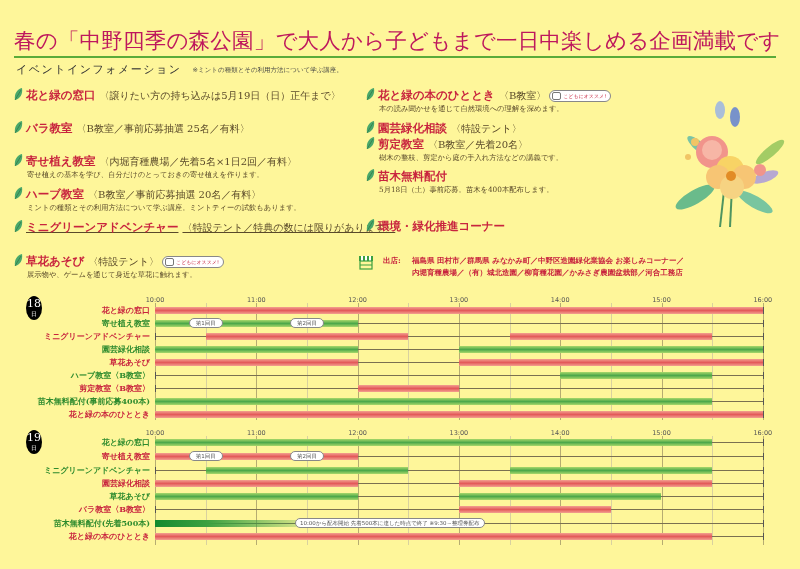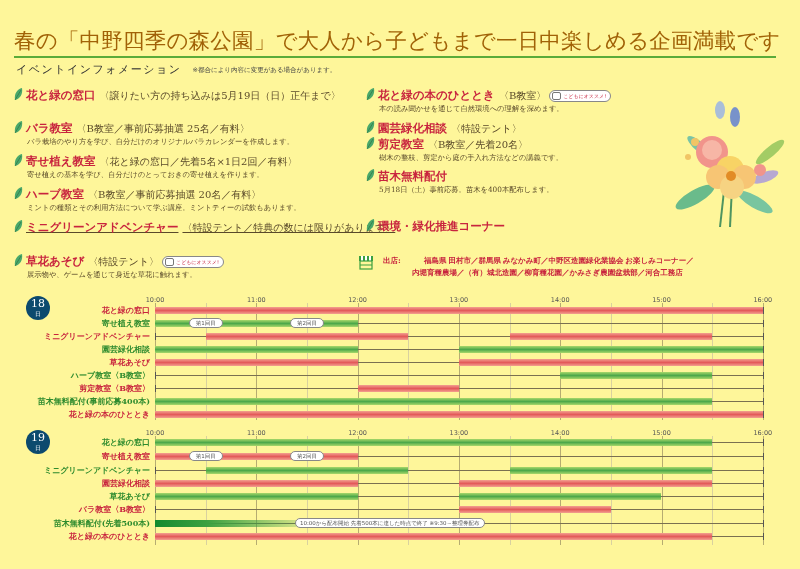--- a/index.html
+++ b/index.html
@@ -5,21 +5,21 @@
   * { box-sizing: border-box; margin: 0; padding: 0; }
   html, body { width: 800px; height: 569px; overflow: hidden; }
   body {
     background: #fef69a;
     font-family: "DejaVu Serif", "Liberation Serif", serif;
     color: #5a4a2a;
     position: relative;
   }
   .title {
     position: absolute; left: 14px; top: 26px; width: 760px;
-    font-size: 21.5px; color: #a16207; letter-spacing: 0.2px;
+    font-size: 21.5px; color: #be185d; letter-spacing: 0.2px;
     white-space: nowrap; font-weight: normal;
   }
   .title-rule {
     position: absolute; left: 14px; top: 56px; width: 762px; height: 1.5px;
     background: #5aab3a;
   }
   .subhead {
     position: absolute; left: 16px; top: 62px;
     font-family: "DejaVu Sans", sans-serif; font-size: 11px; color: #333; letter-spacing: 1.5px;
     white-space: nowrap;
@@ -36,30 +36,30 @@
   .kids {
     display: inline-block; border: 1px solid #888; border-radius: 7px; background: #fff;
     font-family: "DejaVu Sans", sans-serif; font-size: 5px; color: #c8243e;
     padding: 1px 4px 1px 2px; vertical-align: 1px; margin-left: 3px;
   }
   .kids .house { display:inline-block; width:9px; height:8px; border:1px solid #777; border-radius:2px; vertical-align:-2px; margin-right:2px; background:#fff;}
 
   .shop { position: absolute; left: 360px; top: 255px; font-size: 7.5px; color: #c8243e; font-weight: bold; white-space: nowrap; line-height: 12px;}
   .shop .icon { position:absolute; left:-2px; top:0; width:16px; height:15px; }
   .shop .lbl { position:absolute; left:23px; top:0; }
-  .shop .l1 { position:absolute; left:64px; top:0;font-family:Liberation Serif, serif; }
+  .shop .l1 { position:absolute; left:52px; top:0; }
   .shop .l2 { position:absolute; left:52px; top:12px; }
 
   .flower { position: absolute; left: 660px; top: 92px; width: 140px; height: 140px; }
 
   
   .tl { position: absolute; left: 0; width: 800px; }
   .day-badge {
-    position: absolute; left: 26px; width: 24px; height: 24px; border-radius: 50%;
-    background: #0c4a6e; color: #fff; text-align: center;
+    position: absolute; left: 26px; width: 16px; height: 24px; border-radius: 50%;
+    background: #000000; color: #fff; text-align: center;
     font-family: "DejaVu Serif", serif;
   }
   .day-badge .num { display:block; font-size: 11px; line-height: 13px; margin-top: 1px;}
   .day-badge .unit { display:block; font-size: 6px; line-height: 7px;}
   .tick-label {
     position: absolute; font-family: "DejaVu Sans", sans-serif; font-size: 6.5px; color: #555;
     transform: translateX(-50%);
   }
   .vline { position: absolute; width: 1px; background: #7a7050; opacity: .55; }
   .vline.half { background: #cfc8a0; opacity: .8; }
@@ -81,36 +81,36 @@
     font-family: "DejaVu Sans", sans-serif; font-size: 5.5px; color: #555; line-height: 8px; text-align: center; white-space: nowrap; padding: 0 4px;
   }
 </style>
 </head>
 <body>
 
 <div class="title">春の「中野四季の森公園」で大人から子どもまで一日中楽しめる企画満載です</div>
 <div class="title-rule"></div>
 <div class="subhead">
   <span>イベントインフォメーション</span>
-  <span class="note">※都合により内容に変更がある場合があります。</span>
+  <span class="note">※ミントの種類とその利用方法について学ぶ講座。</span>
 </div>
 
 <div id="left-events">
     <div class="ev" style="left: 14px; top: 84px;"><span class="leaf"><svg viewBox="0 0 9 13" width="9" height="13">
           <path d="M1 12 C0 6 3 1 8 0 C9 6 6 11 1 12Z" fill="#4aa86a"></path>
           <path d="M1 12 L7 2" stroke="#2a6a40" stroke-width=".6"></path>
         </svg></span><span class="name">花と緑の窓口</span><span class="meta">〈譲りたい方の持ち込みは5月19日（日）正午まで〉</span></div>
     <div class="ev" style="left: 14px; top: 117px;"><span class="leaf"><svg viewBox="0 0 9 13" width="9" height="13">
           <path d="M1 12 C0 6 3 1 8 0 C9 6 6 11 1 12Z" fill="#4aa86a"></path>
           <path d="M1 12 L7 2" stroke="#2a6a40" stroke-width=".6"></path>
-        </svg></span><span class="name">バラ教室</span><span class="meta">〈B教室／事前応募抽選 25名／有料〉</span><span class="desc">バラ栽培のやり方を学び、自分だけのオリジナルバラカレンダーを作成します。</span></div>
+        </svg></span><span class="name">バラ教室</span><span class="meta">〈B教室／事前応募抽選 25名／有料〉</span></div>
     <div class="ev" style="left: 14px; top: 150px;"><span class="leaf"><svg viewBox="0 0 9 13" width="9" height="13">
           <path d="M1 12 C0 6 3 1 8 0 C9 6 6 11 1 12Z" fill="#4aa86a"></path>
           <path d="M1 12 L7 2" stroke="#2a6a40" stroke-width=".6"></path>
-        </svg></span><span class="name">寄せ植え教室</span><span class="meta">〈花と緑の窓口／先着5名×1日2回／有料〉</span><span class="desc">寄せ植えの基本を学び、自分だけのとっておきの寄せ植えを作ります。</span></div>
+        </svg></span><span class="name">寄せ植え教室</span><span class="meta">〈内堀育種農場／先着5名×1日2回／有料〉</span><span class="desc">寄せ植えの基本を学び、自分だけのとっておきの寄せ植えを作ります。</span></div>
     <div class="ev" style="left: 14px; top: 183px;"><span class="leaf"><svg viewBox="0 0 9 13" width="9" height="13">
           <path d="M1 12 C0 6 3 1 8 0 C9 6 6 11 1 12Z" fill="#4aa86a"></path>
           <path d="M1 12 L7 2" stroke="#2a6a40" stroke-width=".6"></path>
         </svg></span><span class="name">ハーブ教室</span><span class="meta">〈B教室／事前応募抽選 20名／有料〉</span><span class="desc">ミントの種類とその利用方法について学ぶ講座。ミントティーの試飲もあります。</span></div>
     <div class="ev" style="left: 14px; top: 216px; text-decoration: underline;"><span class="leaf"><svg viewBox="0 0 9 13" width="9" height="13">
           <path d="M1 12 C0 6 3 1 8 0 C9 6 6 11 1 12Z" fill="#4aa86a"></path>
           <path d="M1 12 L7 2" stroke="#2a6a40" stroke-width=".6"></path>
         </svg></span><span class="name">ミニグリーンアドベンチャー</span><span class="meta">〈特設テント／特典の数には限りがあります〉</span></div>
     <div class="ev" style="left: 14px; top: 250px;"><span class="leaf"><svg viewBox="0 0 9 13" width="9" height="13">
           <path d="M1 12 C0 6 3 1 8 0 C9 6 6 11 1 12Z" fill="#4aa86a"></path>

